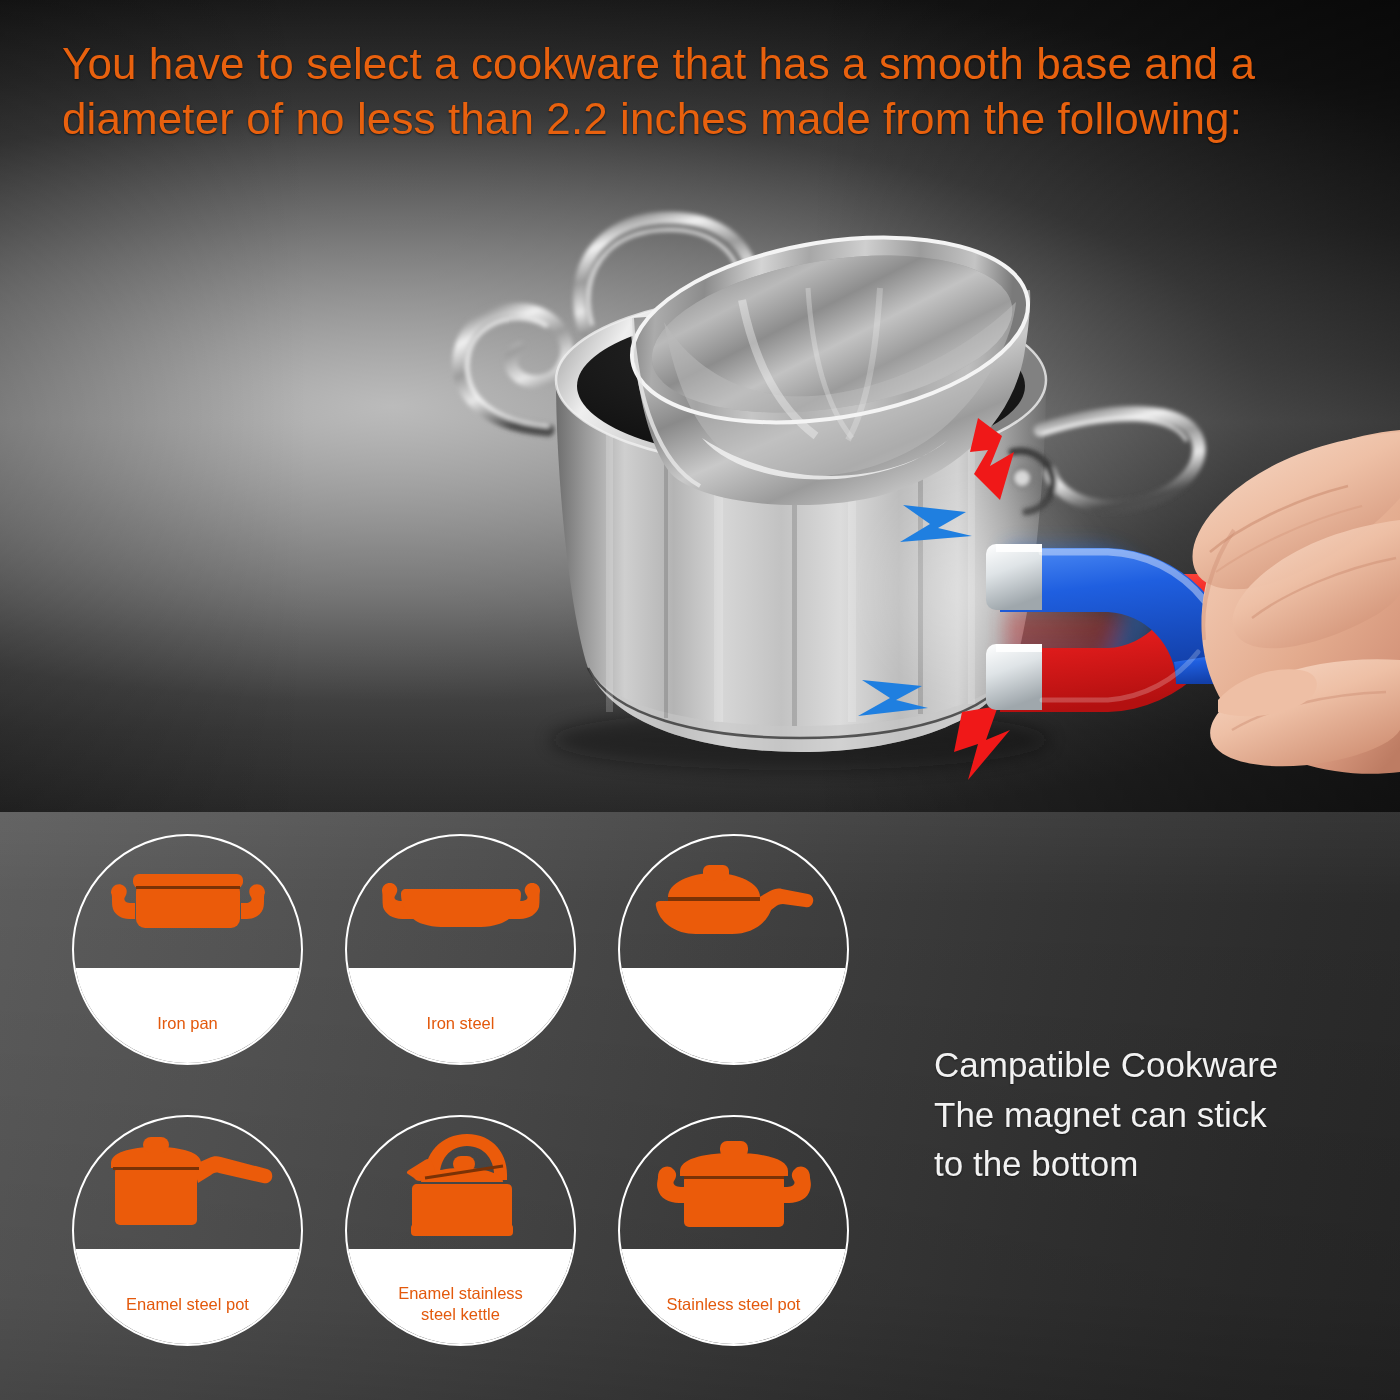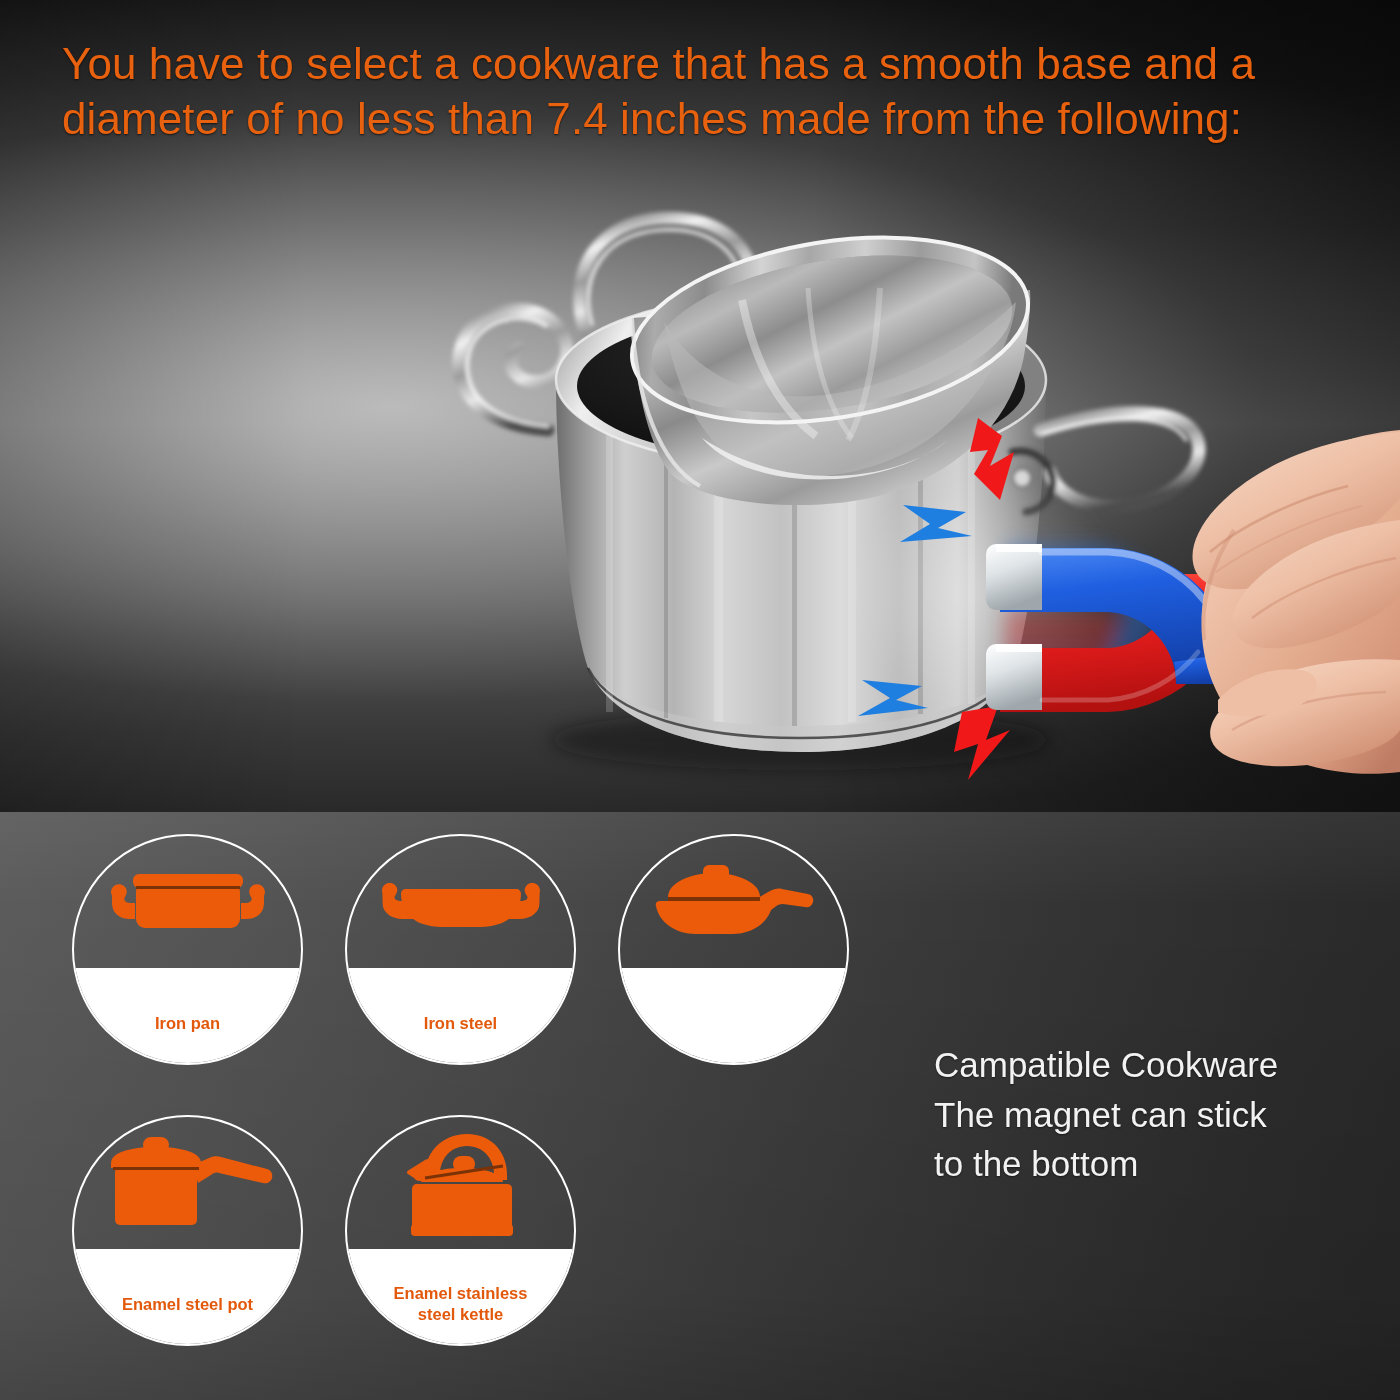--- a/index.html
+++ b/index.html
@@ -117,21 +117,21 @@
     position: absolute;
     left: 10px; right: 10px;
     top: 58%;
     height: 42%;
     display: flex;
     align-items: center;
     justify-content: center;
     text-align: center;
     color: #e3590c;
     font-size: 16.5px;
-    font-weight: bold;
+    font-weight: normal;
     line-height: 1.28;
     padding-top: 16px;
     box-sizing: border-box;
     white-space: pre-line;
   }
 
   #side-note {
     position: absolute;
     left: 934px;
     top: 228px;
@@ -144,21 +144,21 @@
   }
 </style>
 </head>
 <body>
 
 <div id="stage">
 
   <div id="top-panel">
 
     <div id="headline">You have to select a cookware that has a smooth base and a
-diameter of no less than 7.4 inches made from the following:</div>
+diameter of no less than 2.2 inches made from the following:</div>
 
     <svg id="pot-scene" viewBox="0 0 1400 812">
       <defs>
         <linearGradient id="potBody" x1="0" y1="0" x2="1" y2="0">
           <stop offset="0%" stop-color="#6e6e6e"></stop>
           <stop offset="6%" stop-color="#9a9a9a"></stop>
           <stop offset="14%" stop-color="#cfcfcf"></stop>
           <stop offset="24%" stop-color="#b4b4b4"></stop>
           <stop offset="34%" stop-color="#d6d6d6"></stop>
           <stop offset="46%" stop-color="#c2c2c2"></stop>
@@ -487,20 +487,35 @@
               <rect x="20" y="100" width="102" height="12" rx="4" fill="#eb5b0a"></rect>
               <path fill="#eb5b0a" d="M30 58 c0-8 18-14 41-14 c23 0 41 6 41 14 Z"></path>
               <rect x="62" y="32" width="22" height="16" rx="8" fill="#eb5b0a"></rect>
               <path d="M34 54 L112 42" stroke="#7a3206" stroke-width="3" fill="none"></path>
             </svg>
           </div>
           <div class="badge-label">Enamel stainless
 steel kettle</div>
         </div>
 
+        <div class="badge">
+          <div class="badge-white"></div>
+          <div class="badge-icon">
+            <svg width="172" height="100" viewBox="0 0 172 100">
+              <path fill="#eb5b0a" d="M10 44 c0-10 10-13 15-8 c5 4 3 9 1 12 c-2 3 2 6 7 6 h10 v16 h-12 c-10 0-19-5-21-13 c-2-6 0-10 0-13 Z"></path>
+              <path fill="#eb5b0a" d="M162 44 c0-10-10-13-15-8 c-5 4-3 9-1 12 c2 3-2 6-7 6 h-10 v16 h12 c10 0 19-5 21-13 c2-6 0-10 0-13 Z"></path>
+              <rect x="36" y="42" width="100" height="52" rx="5" fill="#eb5b0a"></rect>
+              <path fill="#eb5b0a" d="M32 38 c0-11 20-18 54-18 c34 0 54 7 54 18 Z"></path>
+              <rect x="32" y="38" width="108" height="5" fill="#eb5b0a"></rect>
+              <rect x="36" y="43" width="100" height="3" fill="#7a3206"></rect>
+              <rect x="72" y="8" width="28" height="16" rx="7" fill="#eb5b0a"></rect>
+            </svg>
+          </div>
+          <div class="badge-label">Stainless steel pot</div>
+        </div>
       </div>
     </div>
 
     <div id="side-note">Campatible Cookware
 The magnet can stick
 to the bottom</div>
   </div>
 </div>
 
 </body></html>

